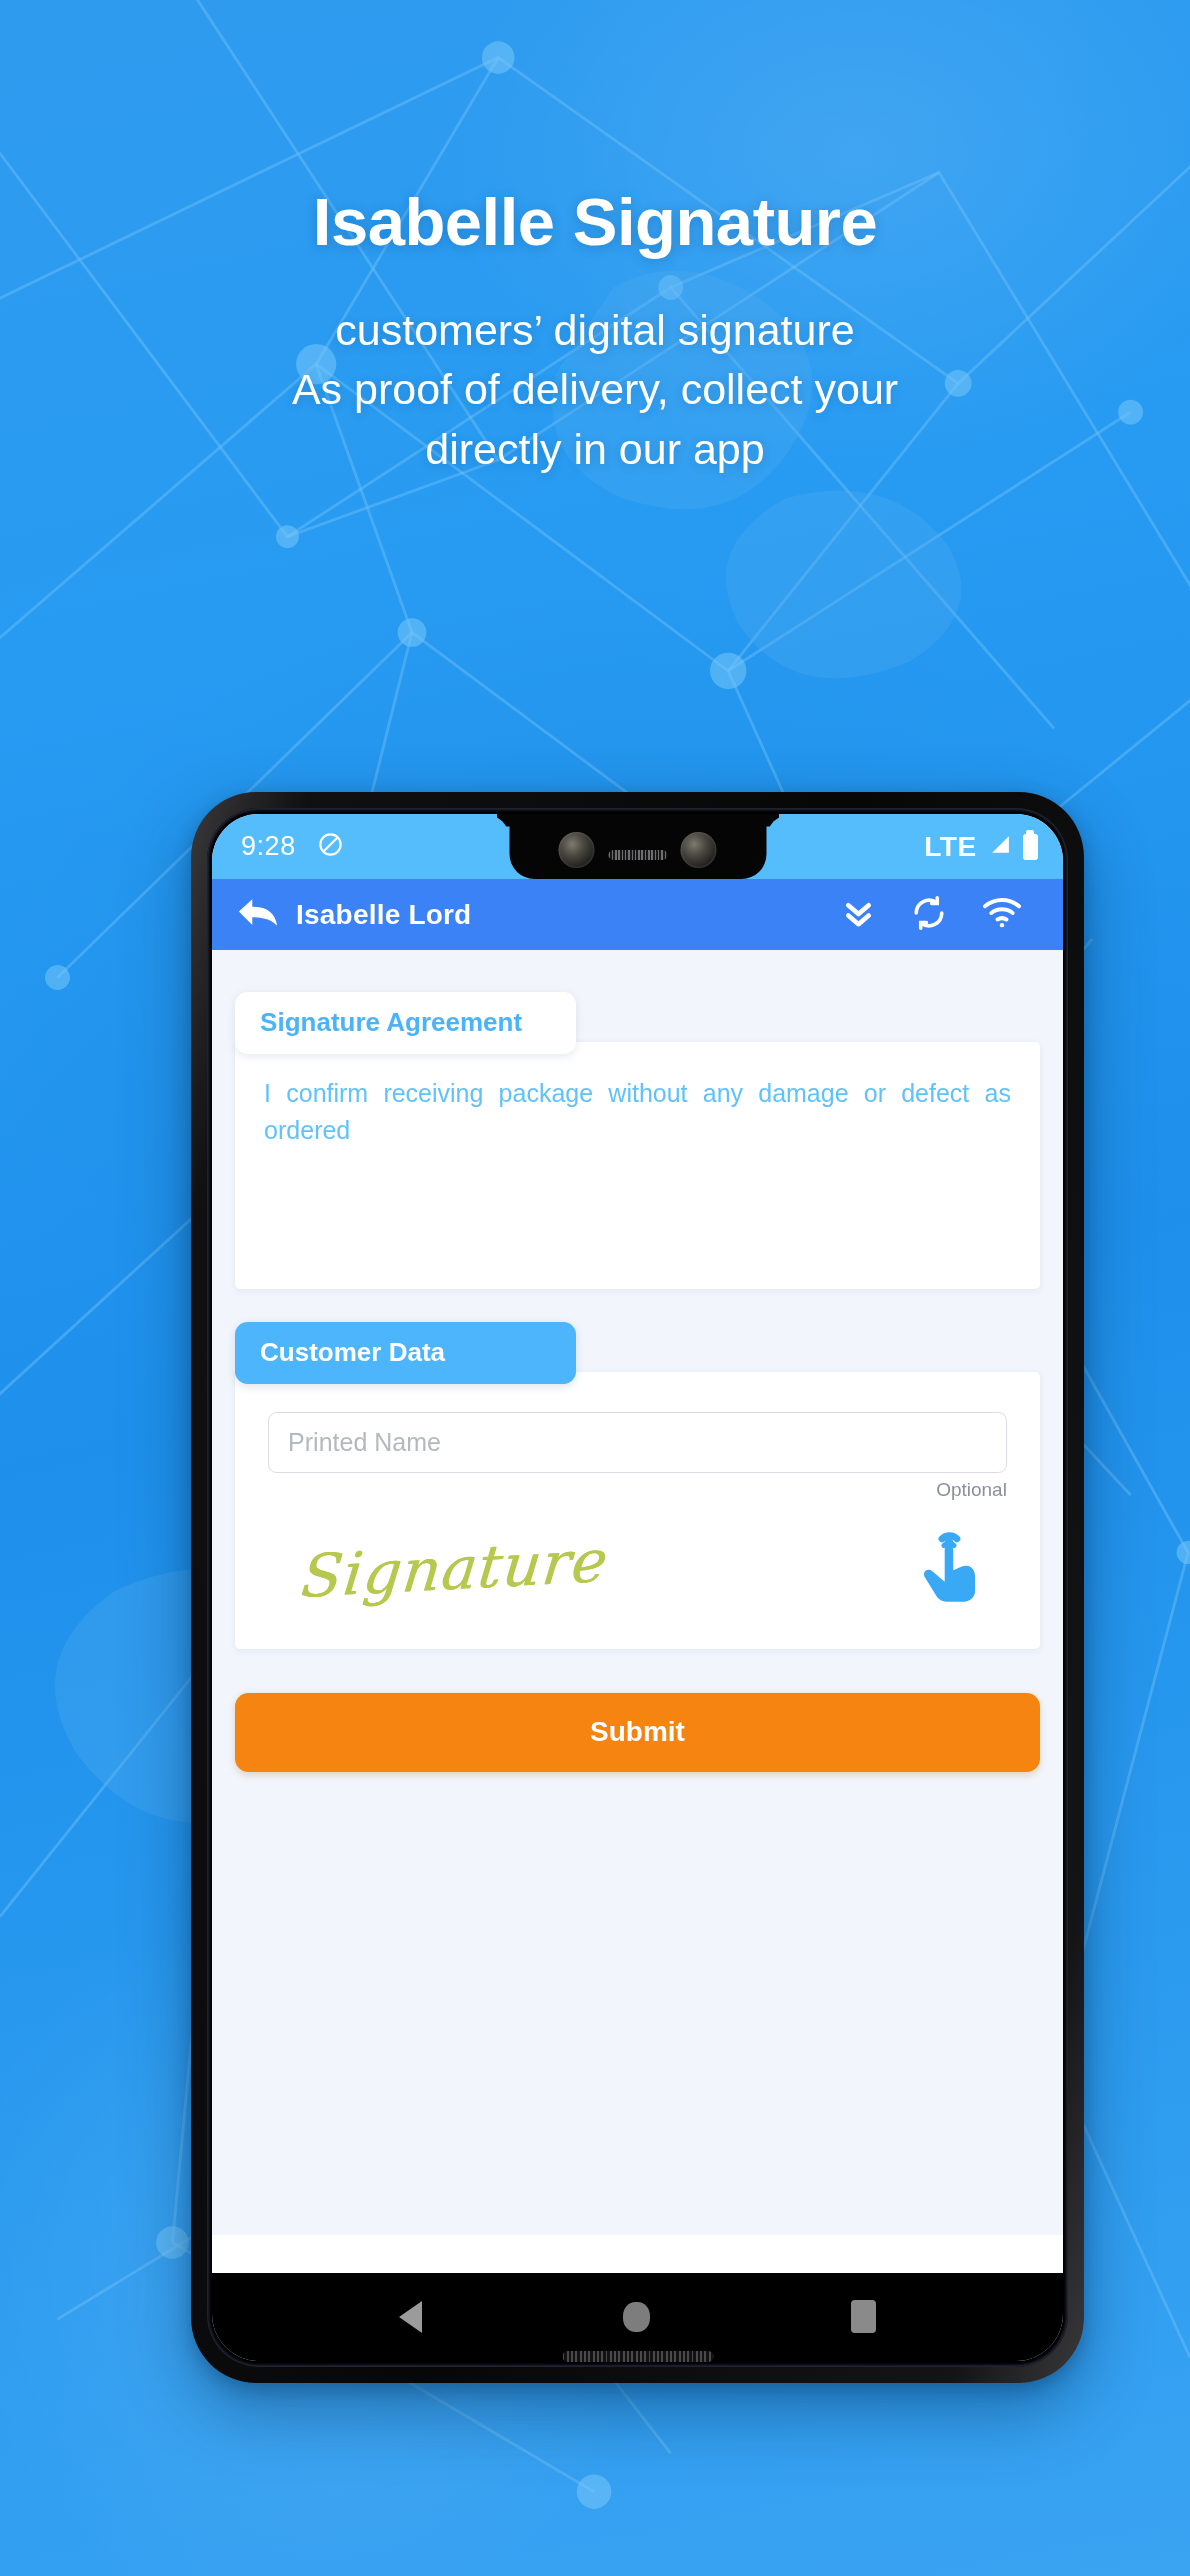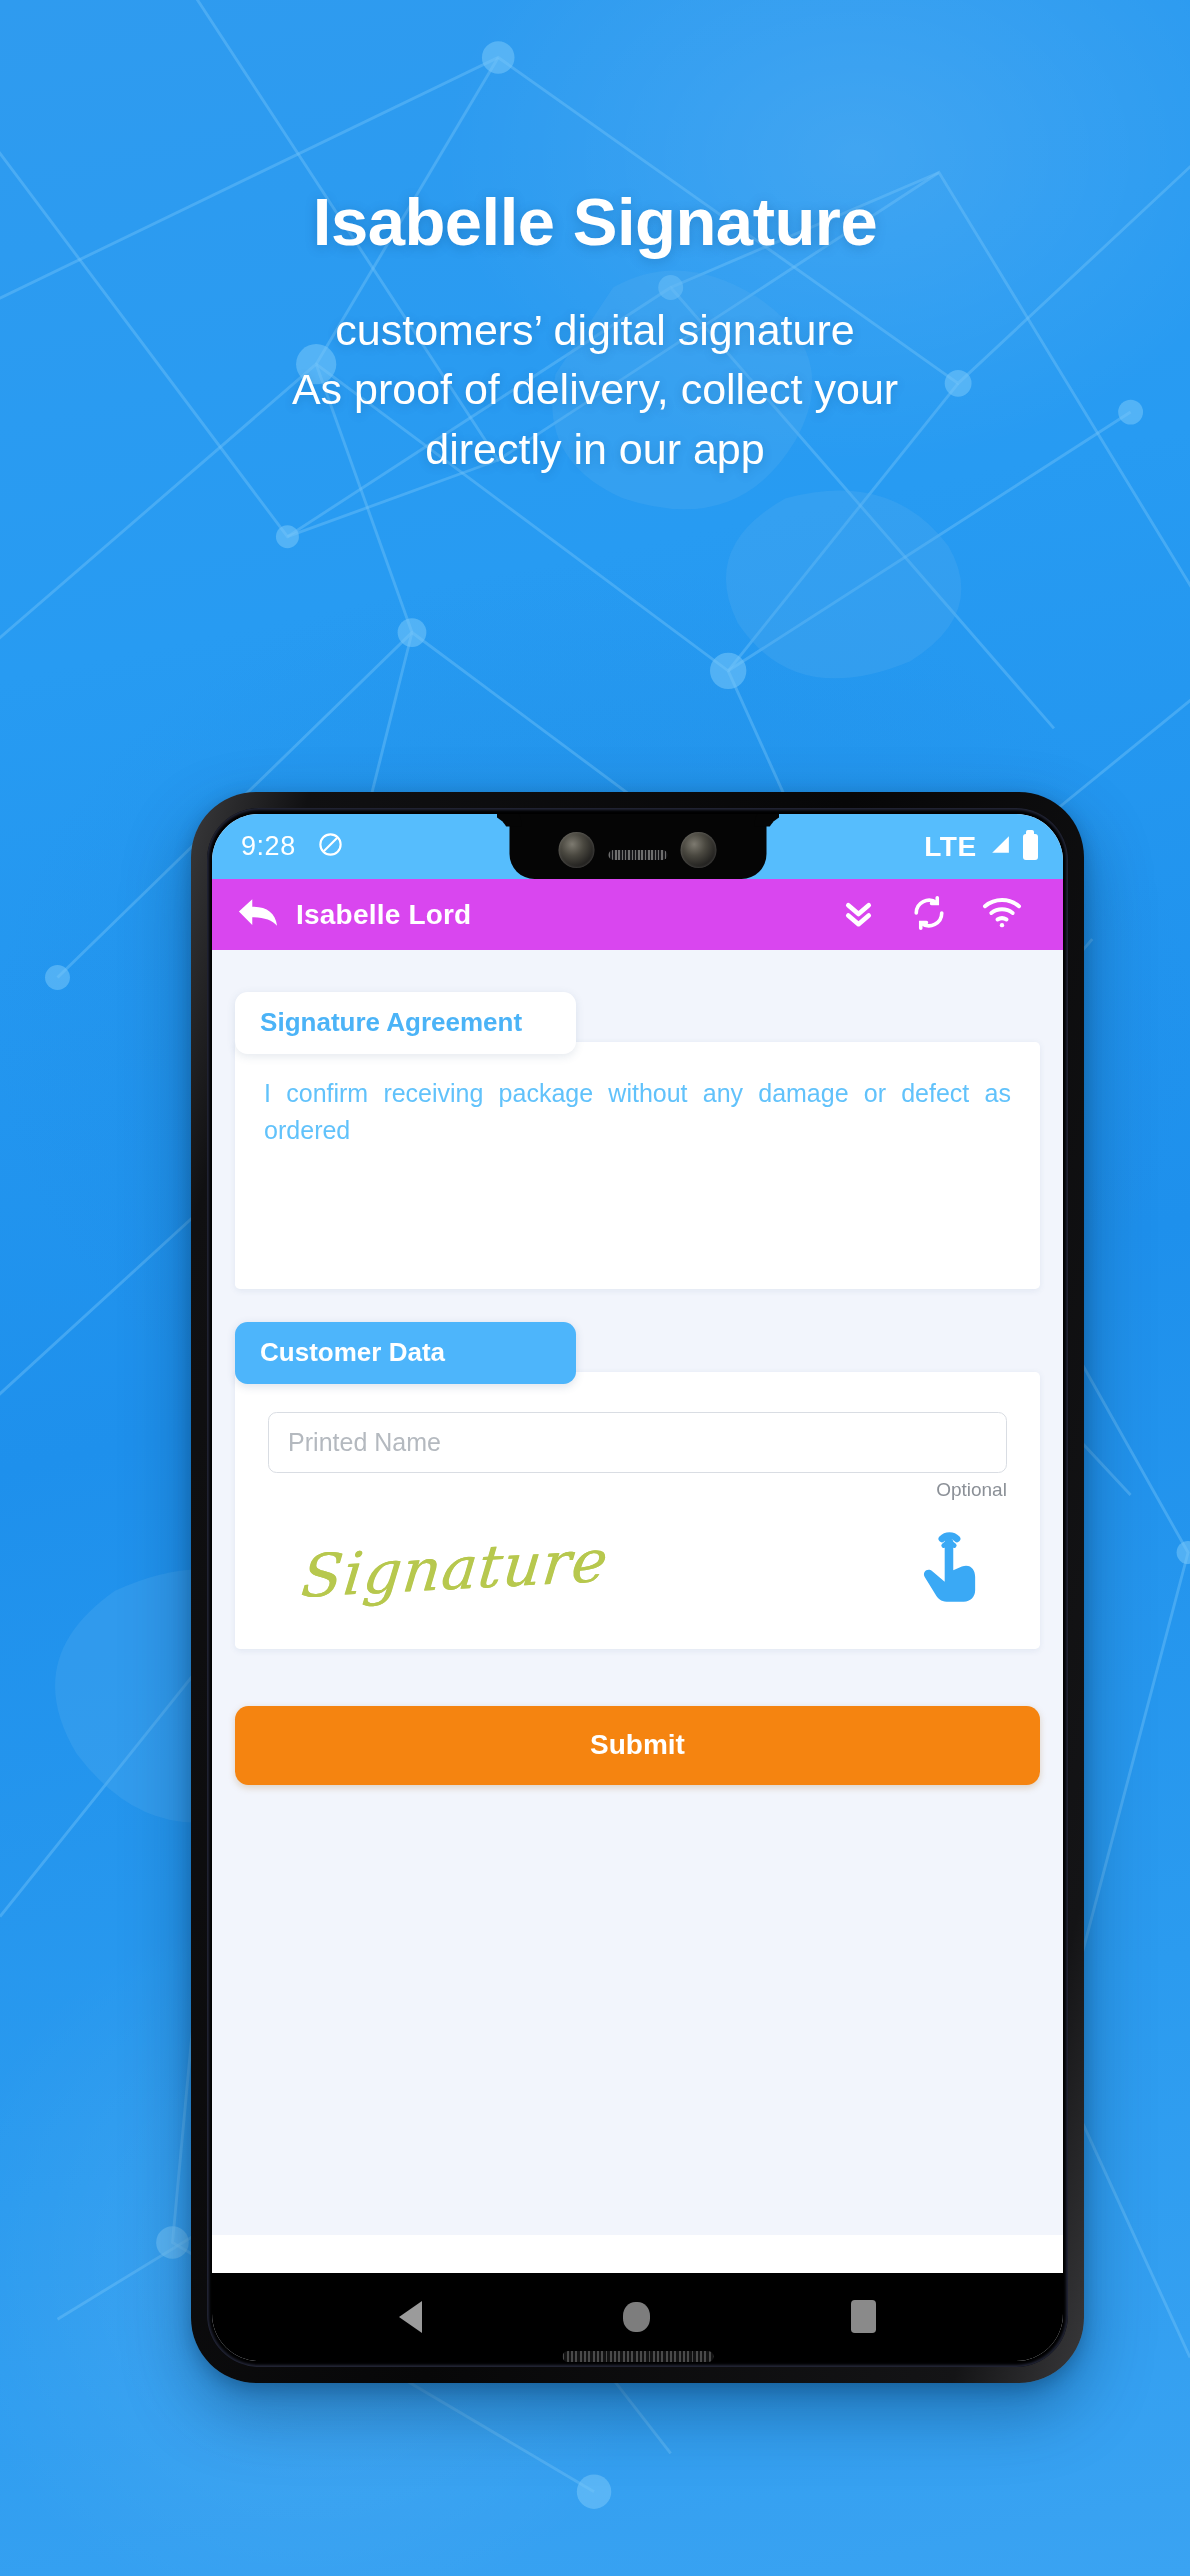--- a/index.html
+++ b/index.html
@@ -109,21 +109,21 @@
     width: 15.3px; height: 26px; border-radius: 2.9px; background: #fff; position: relative;
   }
   .battery:before{
     content:""; position:absolute; top:-3.8px; left:3.8px; width:7.7px; height:3.8px;
     background:#fff; border-radius:1.9px 1.9px 0 0;
   }
 
   
   .appbar {
     height: 71px; flex: 0 0 71px;
-    background: #d946ef;
+    background: #3b82f6;
     display: flex; align-items: center;
     padding: 0 41px 0 25px; gap: 17px;
     color: #fff;
   }
   .appbar-title { font-size: 28px; font-weight: bold; letter-spacing: 0.2px; }
   .appbar-actions { margin-left: auto; display: flex; align-items: center; gap: 35px; }
 
   
   .content {
     flex: 1 1 auto; background: #F2F5FC;
@@ -177,21 +177,21 @@
     color: #b7c84e;
     letter-spacing: 1px;
     transform: skewX(-9deg) rotate(-3deg);
     margin-left: 35px;
     text-shadow: 0.5px 0 0 #b7c84e;
   }
   .tap-icon { margin-right: 29px; }
 
   .submit {
     display: block; width: calc(100% - 46px);
-    margin: 57px 23px 0 23px;
+    margin: 44px 23px 0 23px;
     height: 79px; border: 0; border-radius: 13.4px;
     background: #F58410; color: #ffffff;
     font-size: 28px; font-weight: bold; font-family: inherit;
     cursor: pointer;
     box-shadow: 0 2.9px 7.7px rgba(150,90,10,0.22);
   }
 
   .bottom-white { height: 38px; background: #ffffff; flex: 0 0 38px; }
 
   

